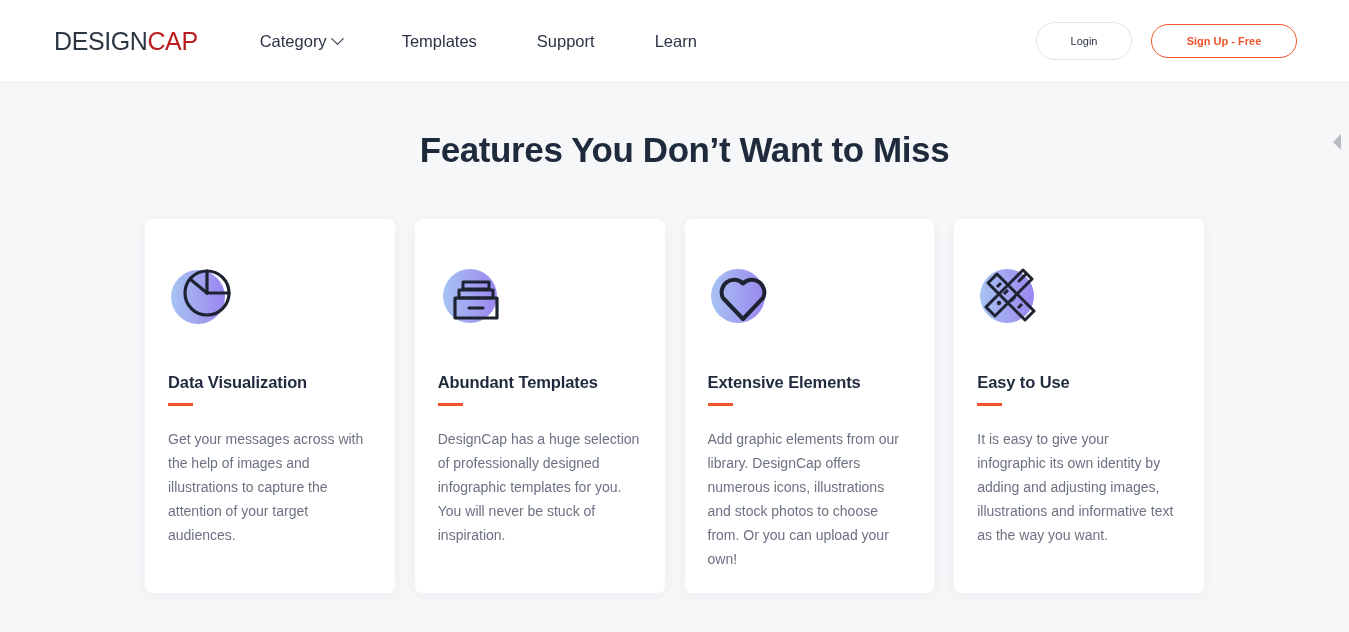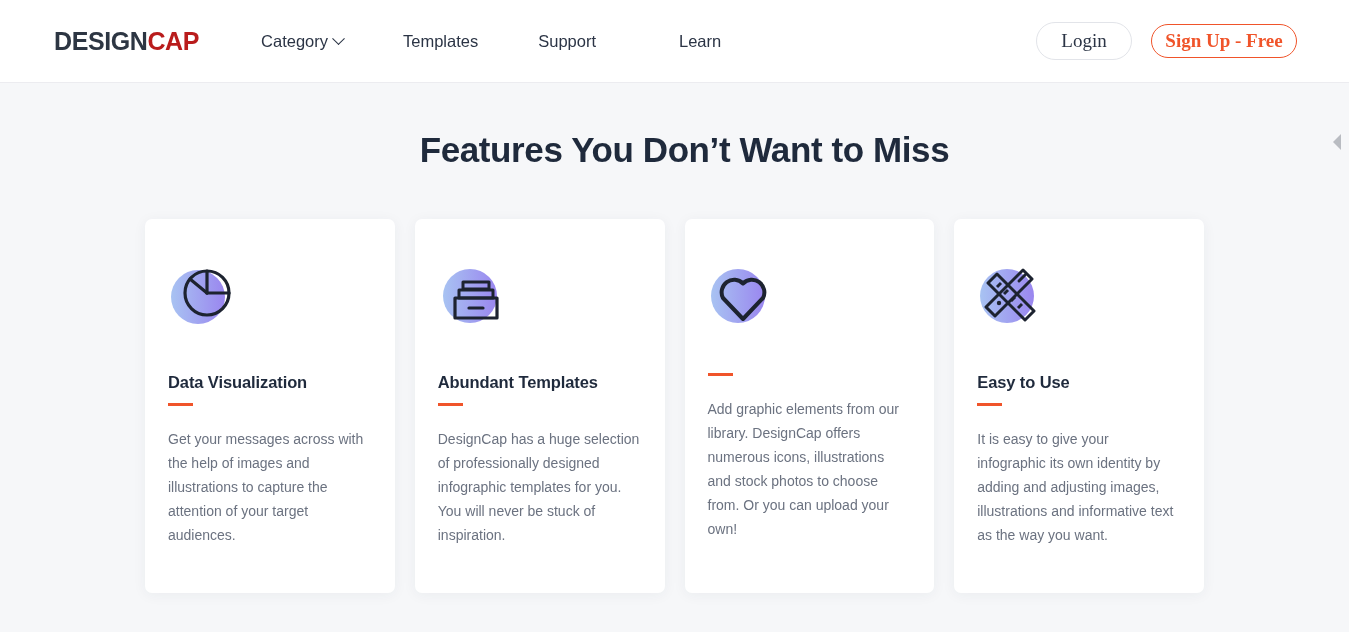--- a/index.html
+++ b/index.html
@@ -25,21 +25,21 @@
     background: #ffffff;
     border-bottom: 1px solid #ececf0;
     display: flex;
     align-items: center;
     padding: 0 52px 0 54px;
   }
 
   .logo {
     font-family: "Liberation Sans", sans-serif;
     font-size: 25px;
-    font-weight: 700;
+    font-weight: 400;
     letter-spacing: -0.4px;
     display: flex;
     align-items: center;
     line-height: 1;
     cursor: pointer;
     user-select: none;
   }
   .logo .logo-dark  { color: #2d3643; }
   .logo .logo-accent{ color: #b91c1c; }
 
@@ -52,40 +52,40 @@
   .nav-item {
     font-size: 16.5px;
     color: #2b3445;
     margin-right: 60px;
     display: flex;
     align-items: center;
     gap: 6px;
     cursor: pointer;
     white-space: nowrap;
   }
-  .nav-item:last-child { margin-right: 0; margin-left: 23px; }
+  .nav-item:last-child { margin-right: 0; }
   .chev {
     display: inline-block;
     width: 9px;
     height: 9px;
     border-right: 1.6px solid #2b3445;
     border-bottom: 1.6px solid #2b3445;
     transform: rotate(45deg) translate(-2px,-2px);
   }
 
   .header-actions {
     margin-left: auto;
     display: flex;
     align-items: center;
     gap: 19px;
   }
 
   .btn {
-    font-family: Liberation Serif, serif;
-    font-size: 19px;
+    font-family: Liberation Sans, sans-serif;
+    font-size: 11px;
     border-radius: 30px;
     cursor: pointer;
     white-space: nowrap;
     display: inline-flex;
     align-items: center;
     justify-content: center;
     background: #ffffff;
   }
   .btn-login {
     width: 96px;
@@ -271,20 +271,21 @@
           <defs>
             <linearGradient id="g3" x1="0" y1="0.5" x2="1" y2="0.5">
               <stop offset="0%" stop-color="#a8c3f2"></stop>
               <stop offset="100%" stop-color="#9a86ef"></stop>
             </linearGradient>
           </defs>
           <circle cx="30" cy="31" r="27" fill="url(#g3)"></circle>
           <path d="M35 54 L15 33 a12.5 12.5 0 0 1 20 -14.5 a12.5 12.5 0 0 1 20 14.5 z" fill="none" stroke="#1d2330" stroke-width="4" stroke-linejoin="round" stroke-linecap="round"></path>
         </svg>
       </div>
+      <div class="card-title">Extensive Elements</div>
       <div class="accent-bar"></div>
       <div class="card-desc">Add graphic elements from our library. DesignCap offers numerous icons, illustrations and stock photos to choose from. Or you can upload your own!</div>
     </div>
 
     <div class="card">
       <div class="icon-wrap">
         <svg width="68" height="62" viewBox="0 0 68 62">
           <defs>
             <linearGradient id="g4" x1="0" y1="0.5" x2="1" y2="0.5">
               <stop offset="0%" stop-color="#a8c3f2"></stop>

